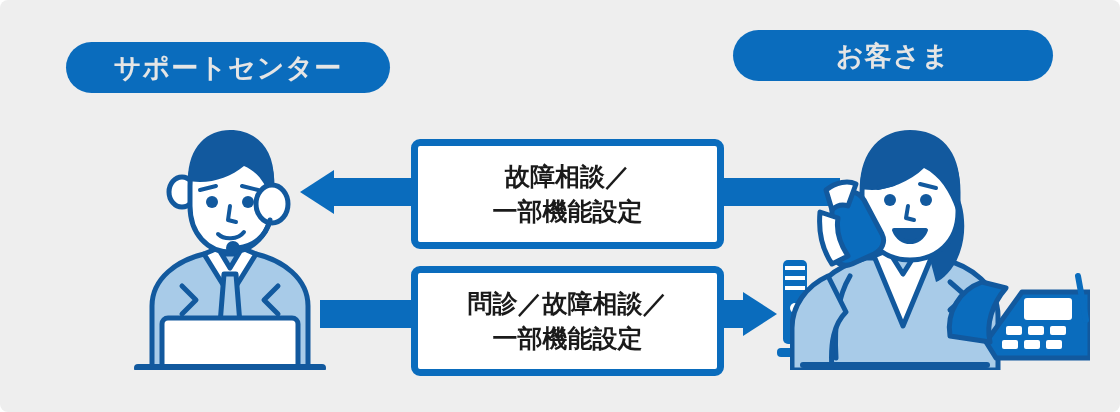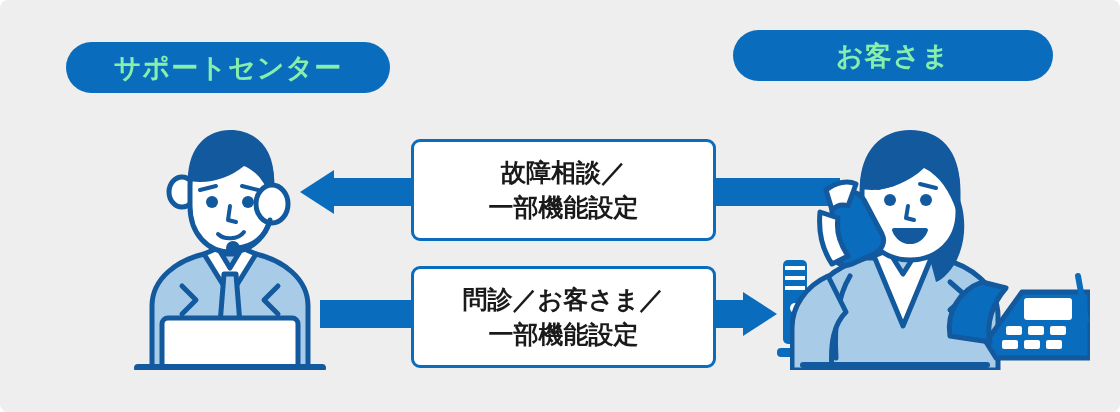--- a/index.html
+++ b/index.html
@@ -1,27 +1,27 @@
 <!DOCTYPE html>
 <html><head>
 <meta charset="utf-8">
 <style>
   html,body{margin:0;padding:0;background:#ffffff;}
   body{font-family:"Liberation Sans","DejaVu Sans",sans-serif;}
   #stage{position:relative;width:1120px;height:412px;background:#eeeeee;border-radius:8px;overflow:hidden;}
 
   .pill{position:absolute;display:flex;align-items:center;justify-content:center;
-        background:#0a6cbd;border-radius:999px;color:#86efac;font-weight:700;letter-spacing:.04em;}
+        background:#0a6cbd;border-radius:999px;color:#e5e5e5;font-weight:700;letter-spacing:.04em;}
   #pill-support{left:66px;top:42px;width:324px;height:51px;font-size:27px;}
   #pill-customer{left:733px;top:30px;width:320px;height:51px;font-size:27px;}
 
   .shaft{position:absolute;background:#0a6cbd;}
   .arrowhead{position:absolute;width:0;height:0;}
 
-  .msgbox{position:absolute;background:#ffffff;border:3px solid #a21caf;border-radius:9px;
+  .msgbox{position:absolute;background:#ffffff;border:7px solid #a21caf;border-radius:9px;
           display:flex;flex-direction:column;align-items:center;justify-content:center;
           color:#1a1a1a;font-weight:700;font-size:25px;line-height:1.42;z-index:5;}
   #msg-up{left:411px;top:139px;width:299px;height:96px;}
   #msg-down{left:411px;top:266px;width:299px;height:96px;}
   .msgline{white-space:nowrap;}
 
   .art{position:absolute;}
   #agent{left:120px;top:128px;width:220px;height:242px;}
   #customer{left:790px;top:126px;width:300px;height:244px;}
 </style>
@@ -44,21 +44,21 @@
   <div class="msgbox" id="msg-up" style="border-color: rgb(10, 108, 189); color: rgb(26, 26, 26);">
     <span class="msgline">故障相談／</span>
     <span class="msgline">一部機能設定</span>
   </div>
 
   <div class="shaft" style="left: 320px; top: 300px; width: 95px; height: 28px; background: rgb(10, 108, 189);"></div>
   <div class="shaft" style="left: 710px; top: 300px; width: 33px; height: 28px; background: rgb(10, 108, 189);"></div>
   <div class="arrowhead" style="left:743px;top:292px;border-top:22px solid transparent;border-bottom:22px solid transparent;border-left:34px solid #0a6cbd;"></div>
 
   <div class="msgbox" id="msg-down" style="border-color: rgb(10, 108, 189); color: rgb(26, 26, 26);">
-    <span class="msgline">問診／お客さま／</span>
+    <span class="msgline">問診／故障相談／</span>
     <span class="msgline">一部機能設定</span>
   </div>
 
   <svg class="art" id="agent" viewBox="0 0 220 242">
     <g>
       <path d="M32 242 V178 C32 150 58 132 84 126 L136 126 C162 132 188 150 188 178 V242 Z" fill="#a8cbe8" stroke="#12599e" stroke-width="5" stroke-linejoin="round"></path>
       <path d="M84 126 L110 168 L136 126 L122 120 L110 140 L98 120 Z" fill="#ffffff" stroke="#12599e" stroke-width="5" stroke-linejoin="round"></path>
       <path d="M104 146 L116 146 L120 196 L110 204 L100 196 Z" fill="#a8cbe8" stroke="#12599e" stroke-width="5" stroke-linejoin="round"></path>
       <path d="M62 158 L76 172 L62 186" fill="none" stroke="#12599e" stroke-width="5" stroke-linecap="round" stroke-linejoin="round"></path>
       <path d="M158 158 L144 172 L158 186" fill="none" stroke="#12599e" stroke-width="5" stroke-linecap="round" stroke-linejoin="round"></path>

